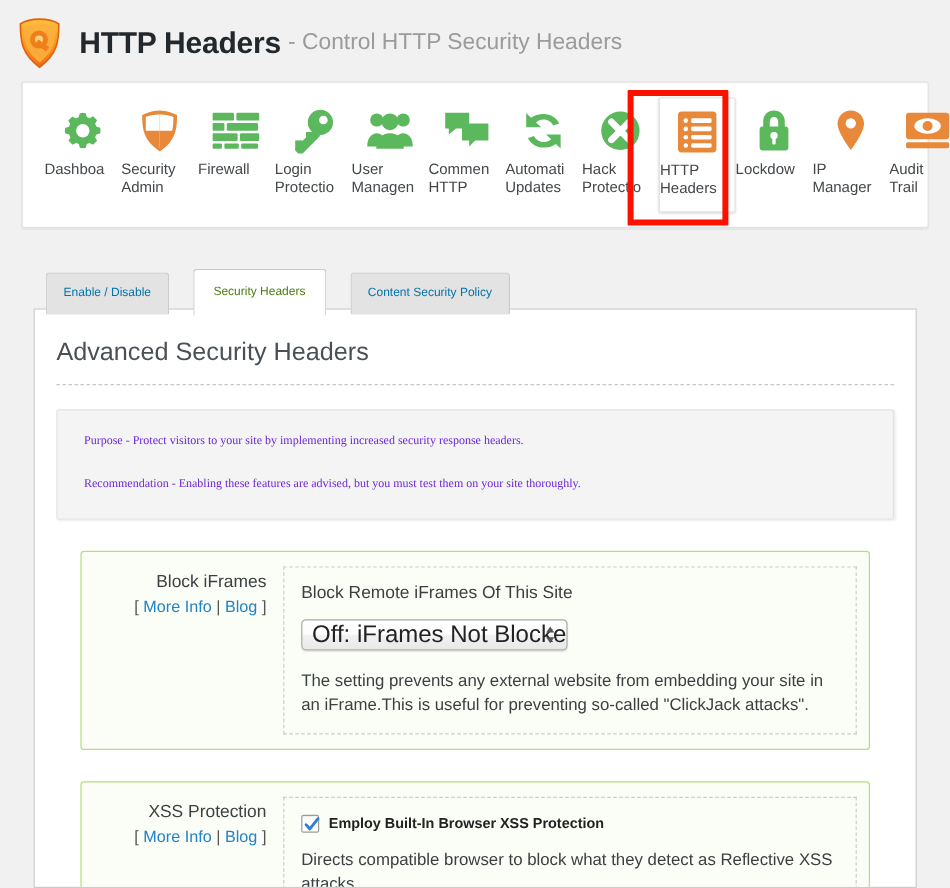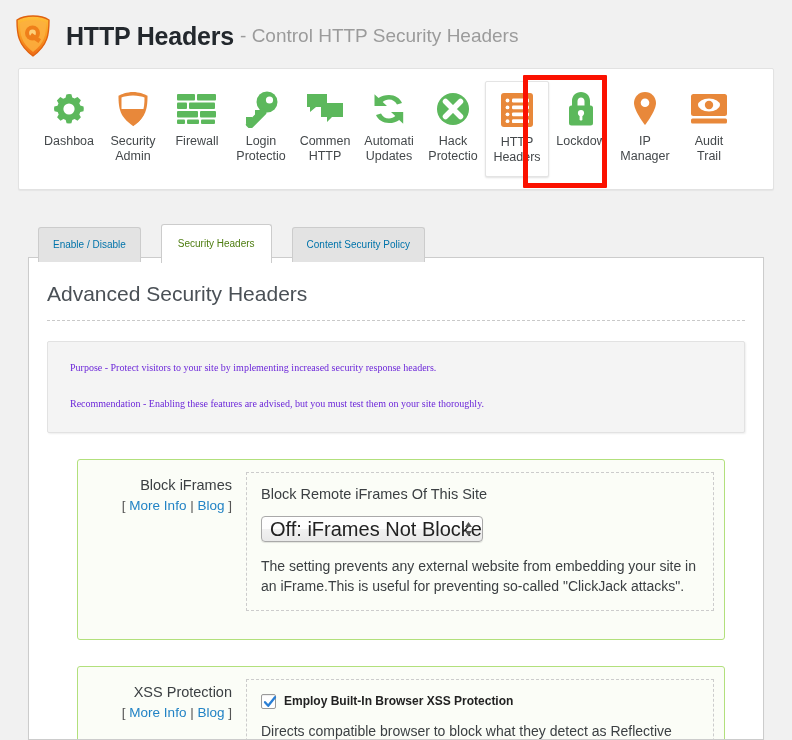--- a/index.html
+++ b/index.html
@@ -36,21 +36,20 @@
     border: 1px solid #e2e2e2;
     border-radius: 2px;
     box-shadow: 0 1px 1px rgba(0,0,0,.05);
   }
   .nav-strip {
     display: flex; height: 100%;
     padding: 12px 6px 0 18px;
   }
   .nav-item {
     width: 64px; flex: 0 0 64px;
-    text-align: center;
     position: relative;
     overflow: hidden;
     padding-top: 6px;
   }
   .nav-item.active {
     background: #fff;
     border: 1px solid #e4e4e4;
     border-radius: 2px;
     box-shadow: 0 1px 2px rgba(0,0,0,.12);
     height: 96px;
@@ -129,26 +128,26 @@
   }
   .purpose-line {
     font-size: 10px; color: #6d28d9; line-height: 20px;
     margin-bottom: 16px;
     font-family: Liberation Serif, serif;
   }
   .purpose-line:last-child { margin-bottom: 2px; }
 
   
   .opt-card {
-    margin: 26px 38px 0 48px;
+    margin: 26px 38px 0 38px;
     background: #fbfdf7;
     border: 1px solid #b2e07c;
     border-radius: 3px;
     display: flex;
-    padding: 12px 10px 28px 10px;
+    padding: 12px 10px 12px 10px;
   }
   .opt-left {
     width: 158px; flex: 0 0 158px;
     text-align: right;
     padding: 4px 14px 0 0;
   }
   .opt-name { font-size: 14.5px; color: #3c4043; line-height: 19px; }
   .opt-links { font-size: 13.5px; color: #555; line-height: 20px; margin-top: 1px; }
   .opt-links a { color: #2283c5; text-decoration: none; }
   .opt-right {
@@ -284,20 +283,36 @@
             <rect x="13" y="20" width="6" height="6"></rect>
             <rect x="4" y="27" width="6" height="6.5"></rect>
           </g>
           <circle cx="27.5" cy="10" r="3.6" fill="#fff"></circle>
         </svg>
       </div>
       <div class="nav-label" style="white-space:pre-line">Login
 Protectio</div>
     </div>
 
+    <div class="nav-item">
+      <div class="nav-icon">
+        <svg width="40" height="34" viewBox="0 0 40 34">
+          <g fill="#5cb85c">
+            <circle cx="9" cy="8" r="5.5"></circle>
+              <path d="M1 30c0-7 3.6-11 8-11s8 4 8 11z"></path>
+            <circle cx="31" cy="8" r="5.5"></circle>
+              <path d="M23 30c0-7 3.6-11 8-11s8 4 8 11z"></path>
+            <circle cx="20" cy="9.5" r="7"></circle>
+              <path d="M8.5 32c0-8.5 5-13 11.5-13s11.5 4.5 11.5 13z"></path>
+          </g>
+        </svg>
+      </div>
+      <div class="nav-label" style="white-space:pre-line">User
+Managen</div>
+    </div>
 
     <div class="nav-item">
       <div class="nav-icon">
         <svg width="40" height="34" viewBox="0 0 40 34">
           <g fill="#5cb85c">
             <path d="M2 2h20v13H11l-6 5v-5H2z" rx="2"></path>
             <path d="M16 11h22v14H27l-5 5v-5h-6z"></path>
           </g>
         </svg>
       </div>

